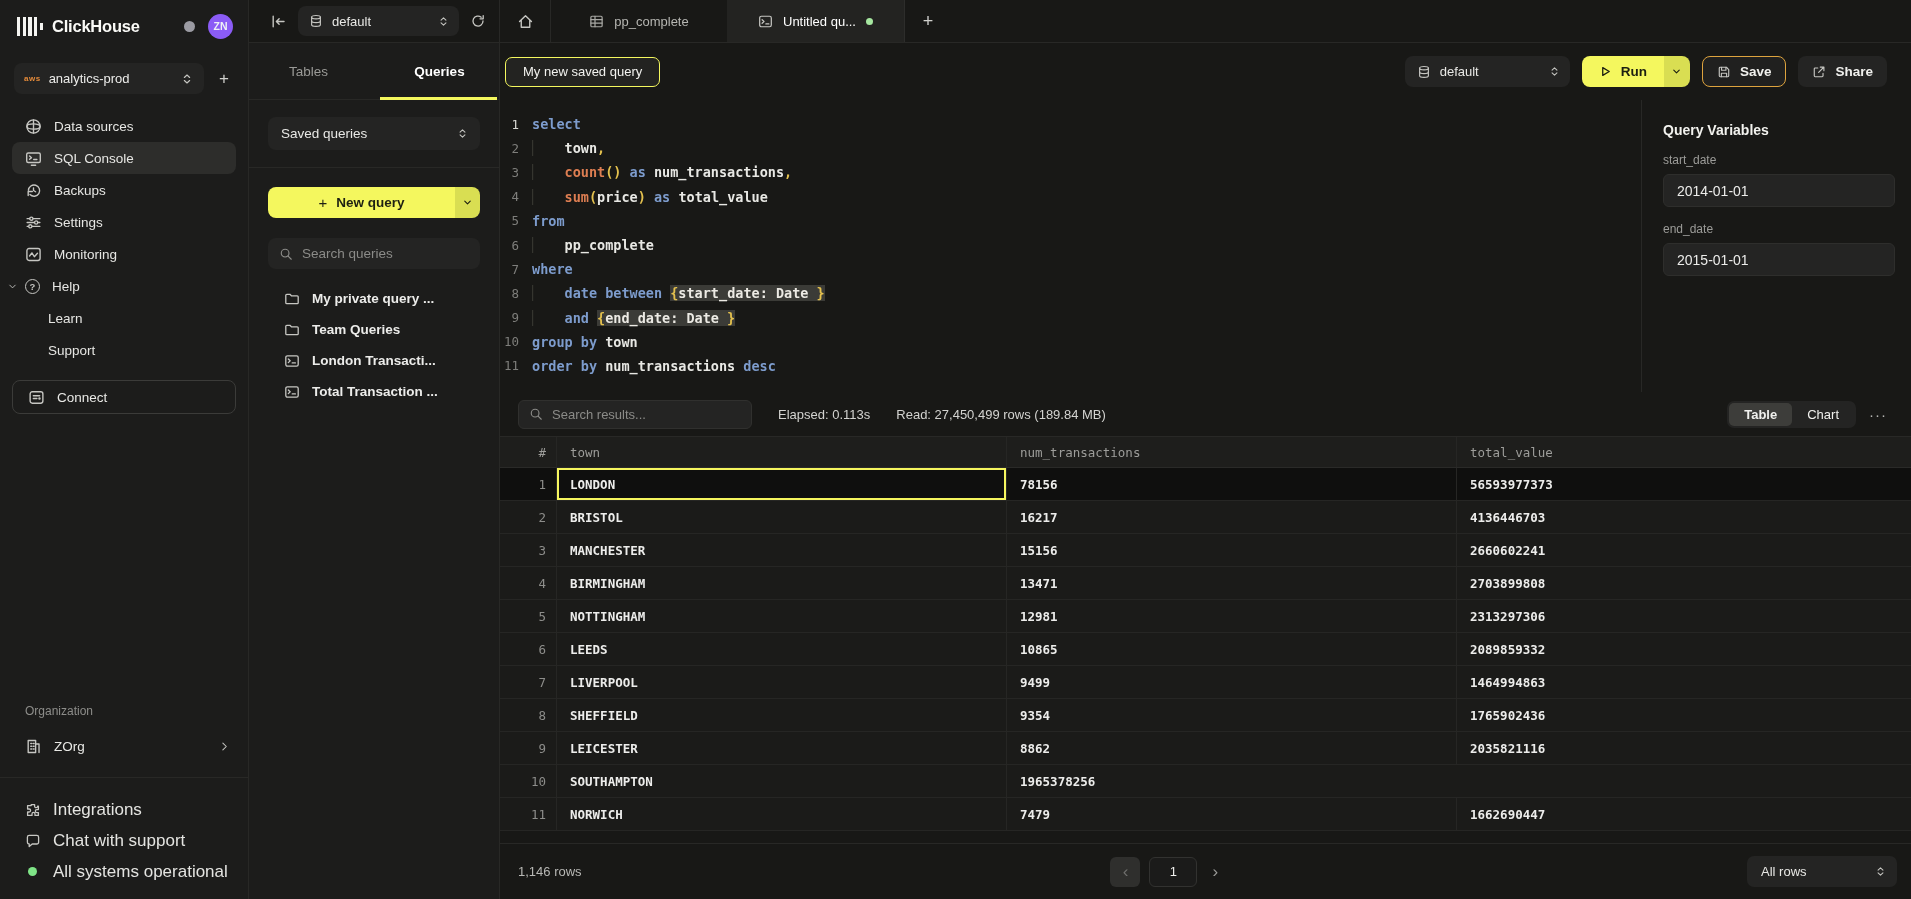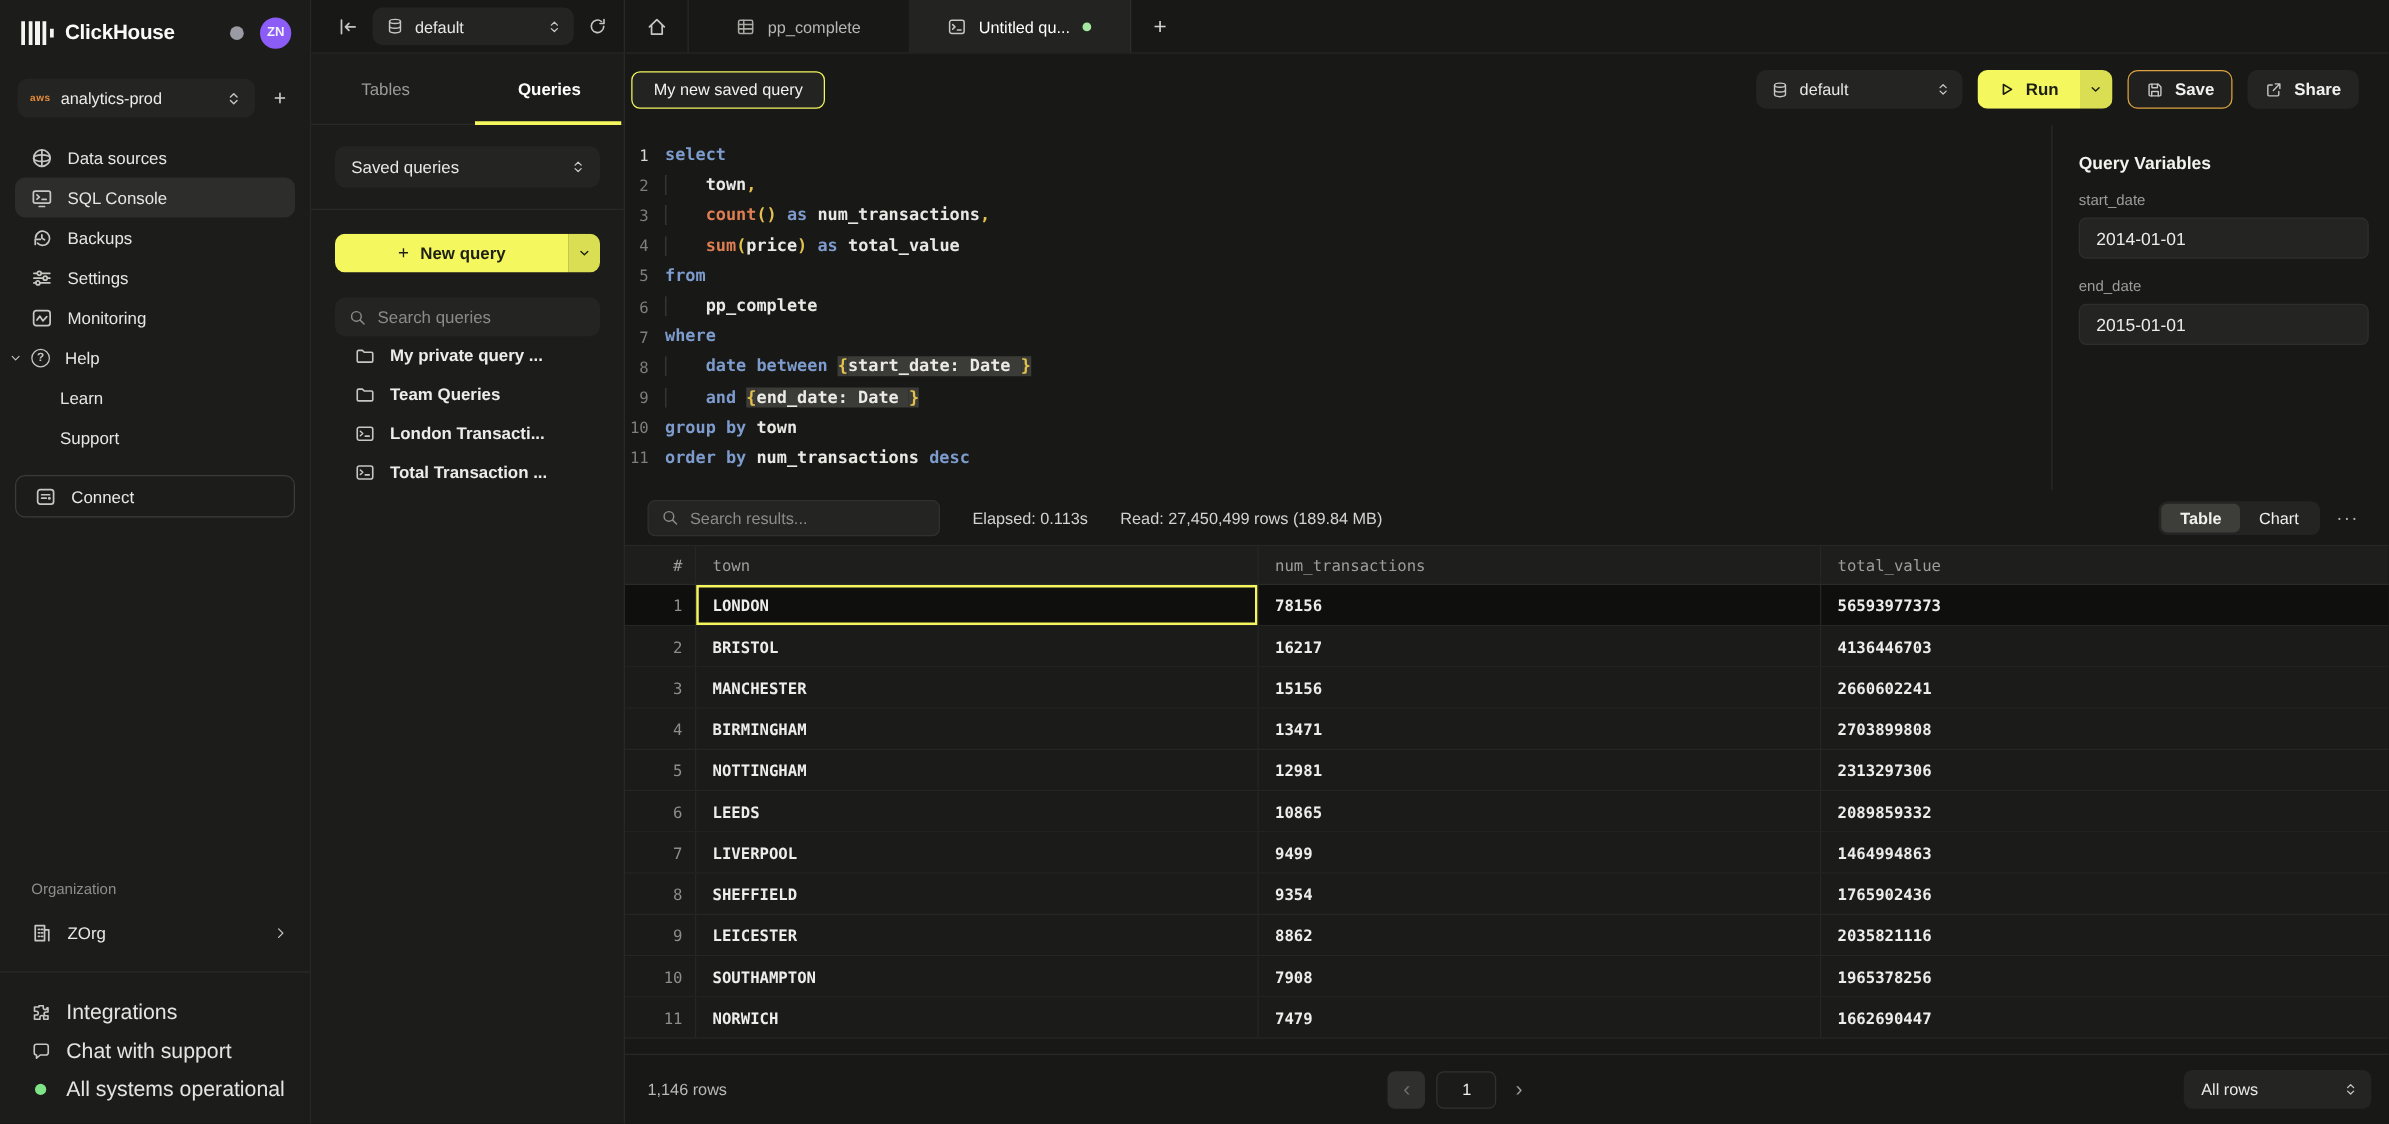--- a/index.html
+++ b/index.html
@@ -71,21 +71,21 @@
   .saved-dd { height:33px; background:#242423; border-radius:8px; display:flex; align-items:center; padding:0 11px 0 13px; font-size:13.5px; }
   .saved-dd .lbl { flex:1; }
   .qp-divider { border-top:1px solid #282826; margin:17px -19px 0; }
   .newq { margin-top:19px; height:31px; border-radius:8px; overflow:hidden; display:flex; }
   .newq-main { flex:1; background:var(--accent,#f4f75e); display:flex; align-items:center; justify-content:center; gap:9px;
     color:#1d2012; font-size:13.5px; font-weight:600; }
   .newq-plus { font-size:15px; font-weight:500; }
   .newq-chev { width:25px; background:var(--accent-dark,#d9de52); display:flex; align-items:center; justify-content:center; }
   .qsearch { margin-top:20px; height:31px; background:#242423; border-radius:8px; display:flex; align-items:center; gap:9px; padding:0 11px; }
   .qsearch .ph { font-size:13.5px; color:#8b8b88; }
-  .qlist { }
+  .qlist { margin-top:14px; }
   .qli { height:31px; display:flex; align-items:center; gap:12px; padding-left:16px; font-size:13.5px; font-weight:600; color:#ececea; }
 
   
   .main { position:absolute; left:500px; top:43px; width:1411px; height:856px; display:flex; flex-direction:column; background:#181816; }
   .querybar { height:57px; display:flex; align-items:center; padding:0 24px 0 5px; }
   .savedq-pill { height:30px; border:1px solid var(--accent,#f4f75e); border-radius:7px; background:#232321;
     display:flex; align-items:center; padding:0 17px; font-size:13px; color:#f2f2ef; }
   .qb-right { margin-left:auto; display:flex; align-items:center; gap:12px; }
   .qb-dd { width:165px; height:31px; background:#242423; border-radius:8px; display:flex; align-items:center; gap:9px; padding:0 9px 0 12px; }
   .qb-dd .lbl { font-size:13px; flex:1; }
@@ -572,21 +572,20 @@
           </div>
           <div class="tr">
             <div class="td c0">9</div>
             <div class="td c1">LEICESTER</div>
             <div class="td c2">8862</div>
             <div class="td c3">2035821116</div>
           </div>
           <div class="tr">
             <div class="td c0">10</div>
             <div class="td c1">SOUTHAMPTON</div>
-            <div class="td c2">7908</div>
             <div class="td c3">1965378256</div>
           </div>
           <div class="tr">
             <div class="td c0">11</div>
             <div class="td c1">NORWICH</div>
             <div class="td c2">7479</div>
             <div class="td c3">1662690447</div>
           </div>
         </div>
     </div>

